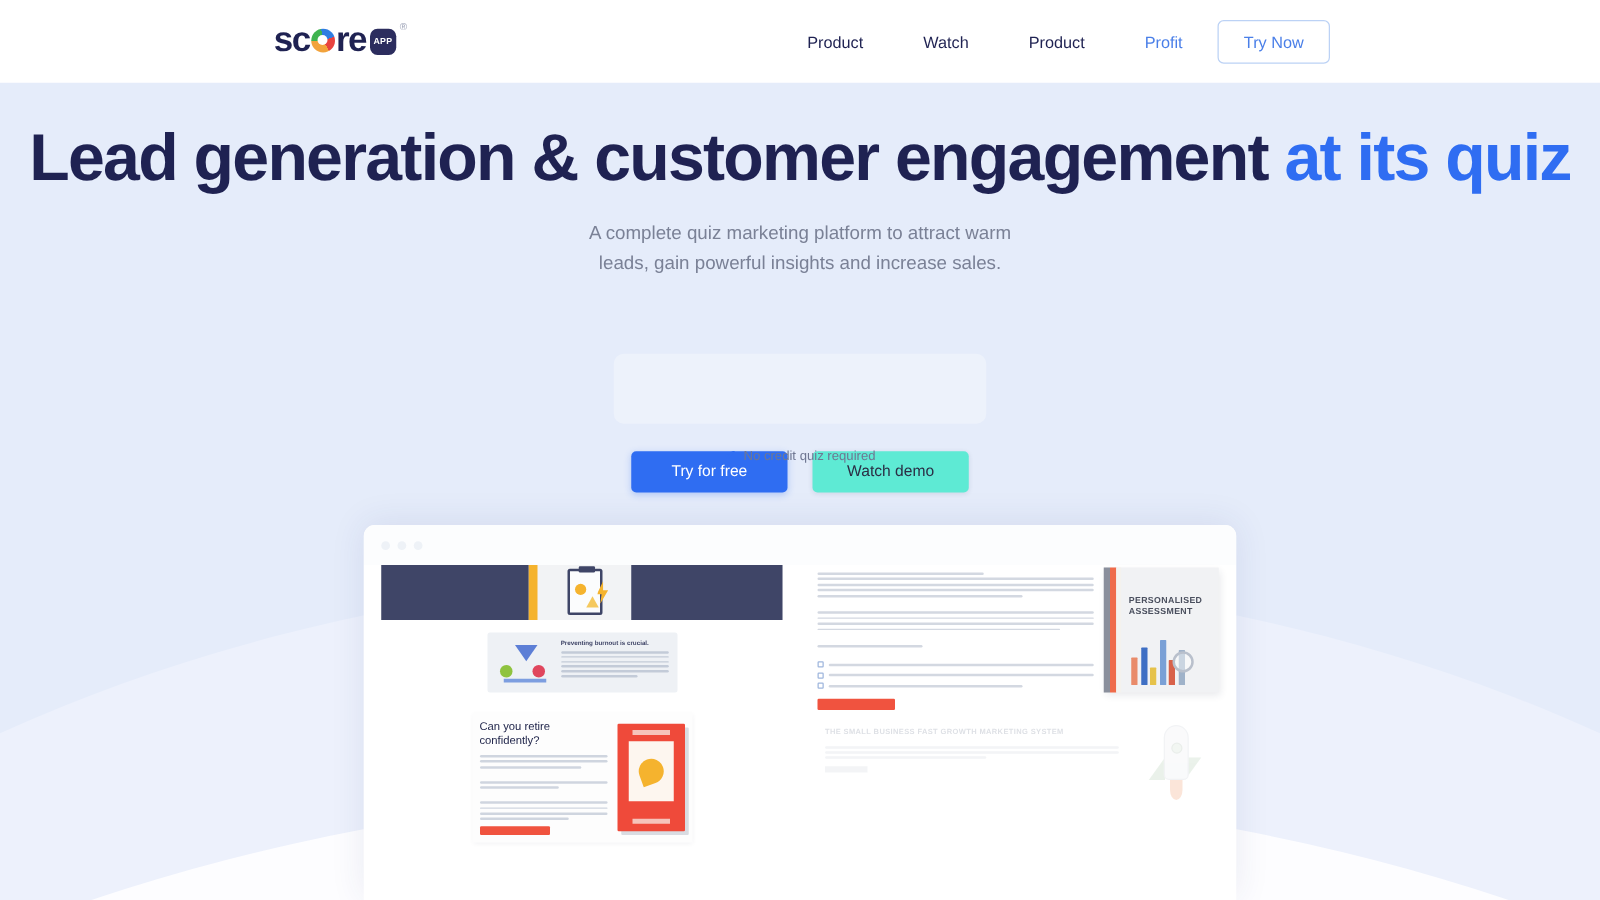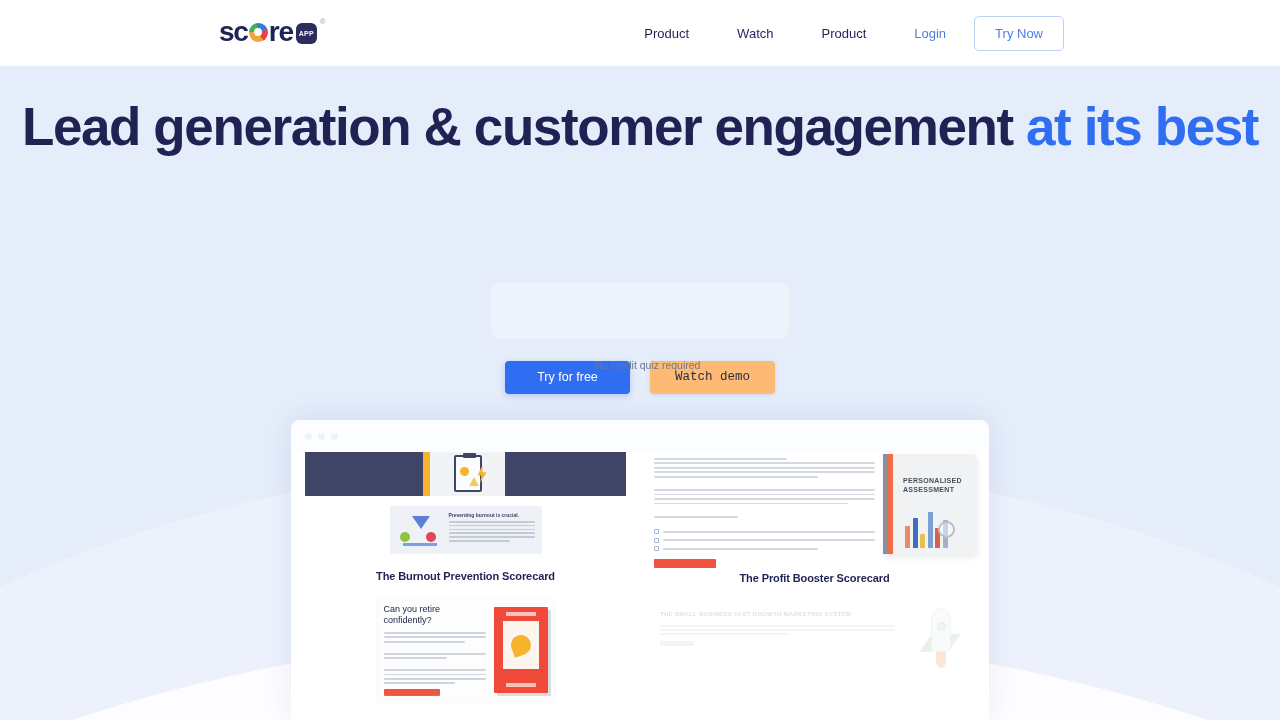--- a/index.html
+++ b/index.html
@@ -127,22 +127,22 @@
     display: flex; align-items: center; justify-content: center; gap: 20px;
   }
   .btn-primary {
     width: 125px; height: 33px; border: none; border-radius: 4px;
     background: #2f6df2; color: #ffffff;
     font-size: 12.5px; font-family: inherit; cursor: pointer;
     box-shadow: 0 2px 6px rgba(47,109,242,0.28);
   }
   .btn-secondary {
     width: 125px; height: 33px; border: none; border-radius: 4px;
-    background: #fdba74; color: #2b2e45;
-    font-size: 12.5px; font-family: Liberation Mono, monospace; cursor: pointer;
+    background: #5eead4; color: #2b2e45;
+    font-size: 12.5px; font-family: Liberation Sans, sans-serif; cursor: pointer;
     box-shadow: 0 1px 4px rgba(30,40,80,0.10);
   }
 
   .nocard {
     position: absolute; left: 0; top: 292px; width: 1280px;
     display: flex; align-items: center; justify-content: center; gap: 6px;
     font-size: 10.5px; color: #6f7792;
   }
   .check { color: #2f6df2; font-size: 11px; font-weight: 700; }
 
@@ -304,27 +304,28 @@
       <span class="logo-badge">
         <span>APP</span>
       </span>
       <span class="logo-reg">®</span>
     </div>
 
     <div class="nav">
       <a class="nav-link">Product</a>
       <a class="nav-link">Watch</a>
       <a class="nav-link">Product</a>
-      <a class="nav-link login">Login</a>
+      <a class="nav-link login">Profit</a>
       <button class="nav-btn">Try Now</button>
     </div>
   </div>
 
   <div class="hero">
-    <h1 class="headline"><span>Lead generation &amp; customer engagement </span><span class="accent">at its best</span></h1>
+    <h1 class="headline"><span>Lead generation &amp; customer engagement </span><span class="accent">at its quiz</span></h1>
+    <p class="subhead">A complete quiz marketing platform to attract warm leads, gain powerful insights and increase sales.</p>
 
     <div class="cta-wrap"></div>
     <div class="cta-row" style="left:491px; top:283px;">
       <button class="btn-primary">Try for free</button>
       <button class="btn-secondary">Watch demo</button>
     </div>
 
     <div class="nocard">
       <span class="check">✔</span>
       <span>No credit quiz required</span>
@@ -369,21 +370,20 @@
                   <div></div>
                   <div></div>
                   <div></div>
                   <div></div>
                   <div style="width:72%"></div>
               </div>
             </div>
           </div>
         </div>
 
-        <div class="card-title">The Burnout Prevention  Scorecard</div>
 
         <div class="retire">
           <div class="retire-l">
             <div class="retire-h">Can you retire confidently?</div>
             <div class="retire-lines">
               <div></div>
                 <div></div>
                 <div style="width:80%"></div>
               <div style="height:5px;background:transparent"></div>
               <div></div>
@@ -449,21 +449,20 @@
               <i style="height:30px;background:#3f6fc4"></i>
               <i style="height:14px;background:#e6c24a"></i>
               <i style="height:36px;background:#7aa0d6"></i>
               <i style="height:20px;background:#d8614a"></i>
               <i style="height:28px;background:#9fb2c9"></i>
             </div>
             <span class="magnify"></span>
           </div>
         </div>
 
-        <div class="card-title">The Profit Booster Scorecard</div>
 
         <div class="rocketcard">
           <div class="rk-l">
             <div class="rk-h">THE SMALL BUSINESS FAST GROWTH MARKETING SYSTEM</div>
             <div class="rk-lines">
               <div></div>
                 <div></div>
                 <div style="width:55%"></div>
             </div>
             <div class="rk-btn"></div>

